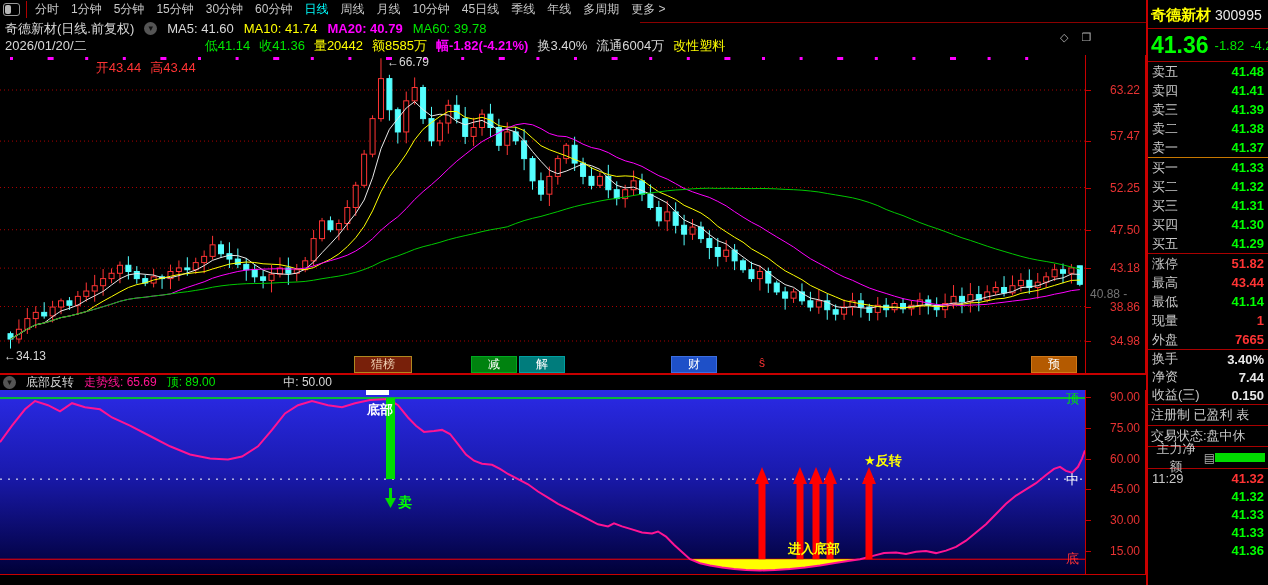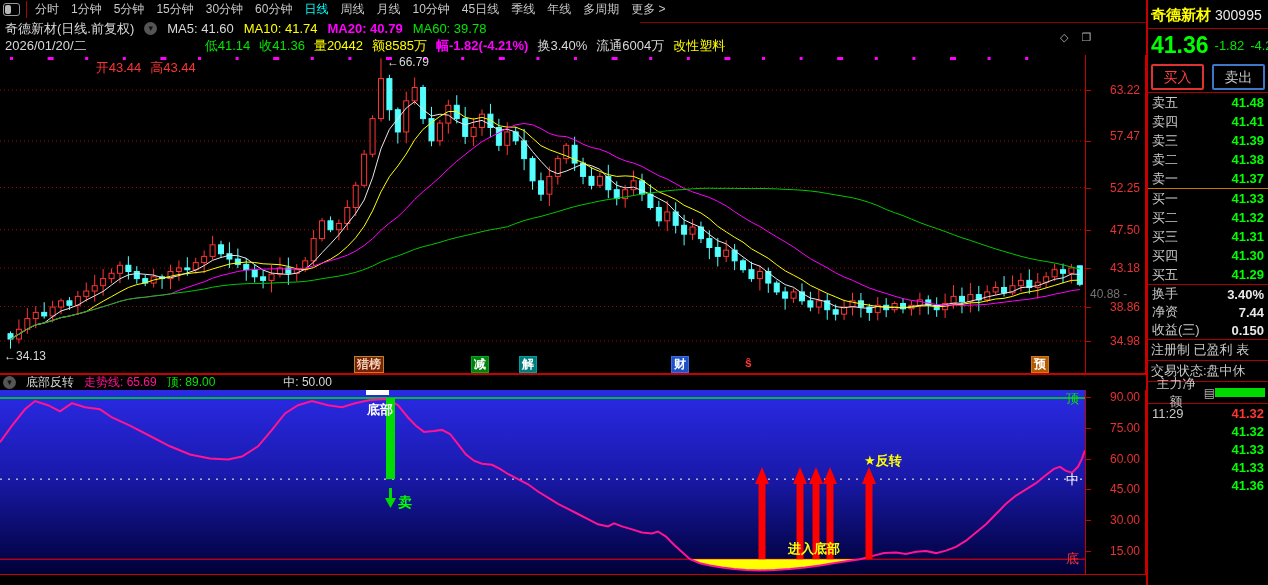--- a/index.html
+++ b/index.html
@@ -23,21 +23,21 @@
   .chev-circle{display:inline-block;width:13px;height:13px;border-radius:50%;background:#555;color:#111;
                font-size:9px;line-height:13px;text-align:center;}
   #info-row{position:absolute;left:5px;top:38px;height:16px;display:flex;align-items:center;gap:9px;
             font-size:13px;white-space:nowrap;}
   .c-white{color:#d8d8d8;} .c-red{color:#ff3434;margin-top:44px;} .c-green{color:#00e600;}
   .c-yellow{color:#ffff00;} .c-magenta{color:#ff00ff;font-weight:bold;}
   #chart-corner-icons{position:absolute;left:1060px;top:31px;color:#b0b0b0;font-size:11px;letter-spacing:5px;}
   
   #main-chart{position:absolute;left:0;top:55px;width:1085px;height:318px;}
   #main-chart svg{display:block;}
-  .badge{position:absolute;height:15px;line-height:15px;font-size:12px;padding:0 2px;font-weight:bold;}
+  .badge{position:absolute;height:15px;line-height:15px;font-size:12px;padding:0 16px;font-weight:normal;}
   #axis-main{position:absolute;left:1085px;top:55px;width:59px;height:318px;
              border-left:1px solid #c80000;border-right:1px solid #c80000;}
   .tick-label{position:absolute;right:5px;color:#e63232;font-size:12px;}
   .tick-dash{position:absolute;left:0;width:5px;height:1px;background:#c80000;}
   #price-tag{position:absolute;left:4px;color:#737373;font-size:12px;}
   #hsep-top{position:absolute;left:640px;top:22px;width:506px;height:1px;background:#8b0000;}
   #hsep-mid{position:absolute;left:0;top:373px;width:1146px;height:2px;background:#c80000;}
   #hsep-bot{position:absolute;left:0;top:574px;width:1146px;height:1px;background:#c80000;}
   
   #ind-header{position:absolute;left:0;top:375px;width:1085px;height:15px;display:flex;align-items:center;
@@ -519,24 +519,20 @@
   <div id="right-panel">
     <div id="rp-header" class="rp-sep">
       <span id="rp-name">奇德新材</span>
       <span id="rp-code">300995</span>
     </div>
     <div id="rp-price-row">
       <span id="rp-price">41.36</span>
       <span id="rp-change">-1.82</span>
       <span id="rp-pct">-4.2</span>
     </div>
-    <div id="rp-buttons">
-      <div id="btn-buy" class="rp-btn">买入</div>
-      <div id="btn-sell" class="rp-btn">卖出</div>
-    </div>
     <div id="rp-quotes" class="rp-sep" style="border-top:1px solid #aa0000;">
         <div class="rp-row">
           <span class="lbl">卖五</span>
           <span class="val v-green">41.48</span>
         </div>
         <div class="rp-row">
           <span class="lbl">卖四</span>
           <span class="val v-green">41.41</span>
         </div>
         <div class="rp-row">
@@ -563,20 +559,42 @@
           <span class="lbl">买三</span>
           <span class="val v-green">41.31</span>
         </div>
         <div class="rp-row">
           <span class="lbl">买四</span>
           <span class="val v-green">41.30</span>
         </div>
         <div class="rp-row">
           <span class="lbl">买五</span>
           <span class="val v-green">41.29</span>
+        </div>
+      </div>
+    <div id="rp-stats" class="rp-sep">
+        <div class="rp-row">
+          <span class="lbl">涨停</span>
+          <span class="val v-red">51.82</span>
+        </div>
+        <div class="rp-row">
+          <span class="lbl">最高</span>
+          <span class="val v-red">43.44</span>
+        </div>
+        <div class="rp-row">
+          <span class="lbl">最低</span>
+          <span class="val v-green">41.14</span>
+        </div>
+        <div class="rp-row">
+          <span class="lbl">现量</span>
+          <span class="val v-red">1</span>
+        </div>
+        <div class="rp-row">
+          <span class="lbl">外盘</span>
+          <span class="val v-red">7665</span>
         </div>
       </div>
     <div id="rp-ratios" class="rp-sep">
         <div class="rp-row" style="height: 18px;">
           <span class="lbl">换手</span>
           <span class="val v-white">3.40%</span>
         </div>
         <div class="rp-row" style="height: 18px;">
           <span class="lbl">净资</span>
           <span class="val v-white">7.44</span>

